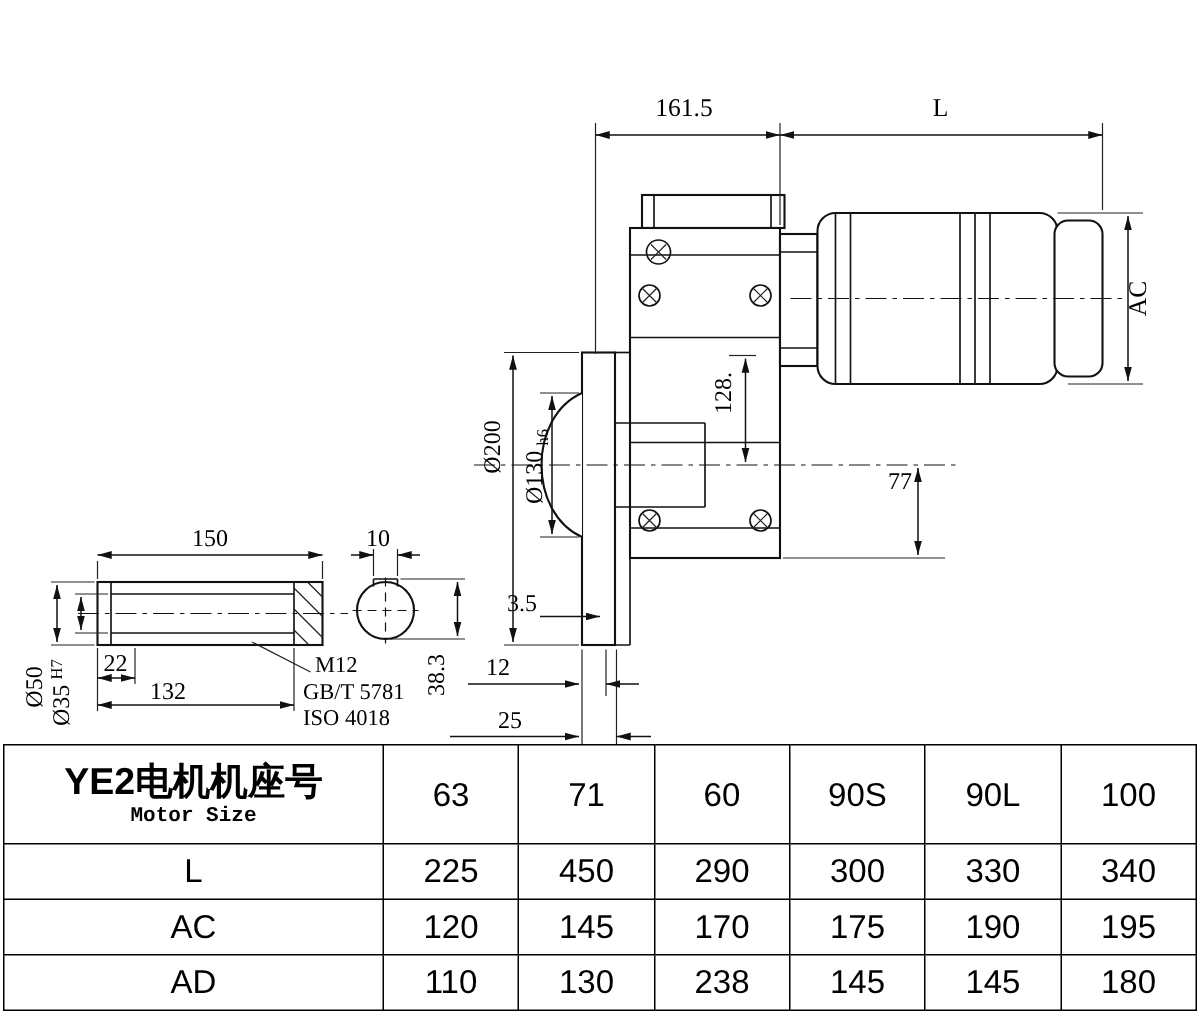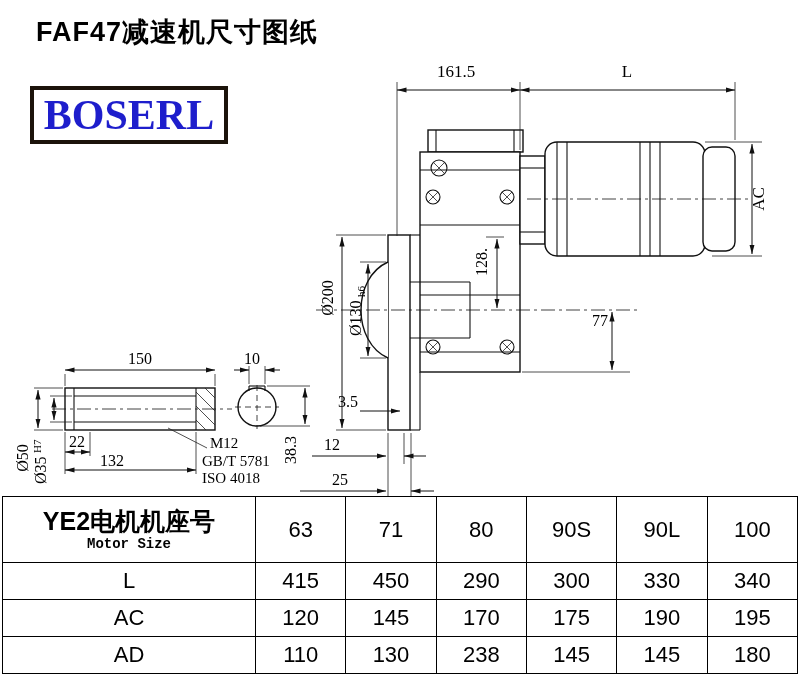--- a/index.html
+++ b/index.html
@@ -34,25 +34,21 @@
   .dim-table tr.hdr { height:66px; }
   .dim-table tr.row { height:37px; }
   .cn-label { font-size:25px; font-weight:bold; line-height:1.2; }
   .en-label { font-family:"Liberation Mono", monospace; font-size:14px; font-weight:bold; line-height:1.2; }
 </style>
 </head>
 <body>
 
 <div class="page">
 
-  <div class="title">FAF47减速机尺寸图纸</div>
-
-  <div class="logo">
-    <span>BOSERL</span>
-  </div>
+
 
   <svg class="drawing" width="800" height="503" viewBox="0 0 800 503" xmlns="http://www.w3.org/2000/svg">
     <defs>
       <marker id="ar" viewBox="0 0 10 8" markerWidth="10" markerHeight="8" refX="9.5" refY="4" orient="auto-start-reverse">
         <path d="M0,1.4 L9.5,4 L0,6.6 Z" fill="#111"></path>
       </marker>
     </defs>
 
     <g>
       <rect class="ol" x="428" y="130" width="95" height="22"></rect>
@@ -247,28 +243,28 @@
         <col>
       </colgroup>
     <tbody>
       <tr class="hdr">
         <th>
           <div class="cn-label">YE2电机机座号</div>
           <div class="en-label">Motor Size</div>
         </th>
         <td>63</td>
         <td>71</td>
-        <td>80</td>
+        <td>60</td>
         <td>90S</td>
         <td>90L</td>
         <td>100</td>
       </tr>
       <tr class="row">
         <th>L</th>
-        <td>415</td>
+        <td>225</td>
         <td>450</td>
         <td>290</td>
         <td>300</td>
         <td>330</td>
         <td>340</td>
       </tr>
       <tr class="row">
         <th>AC</th>
         <td>120</td>
         <td>145</td>

